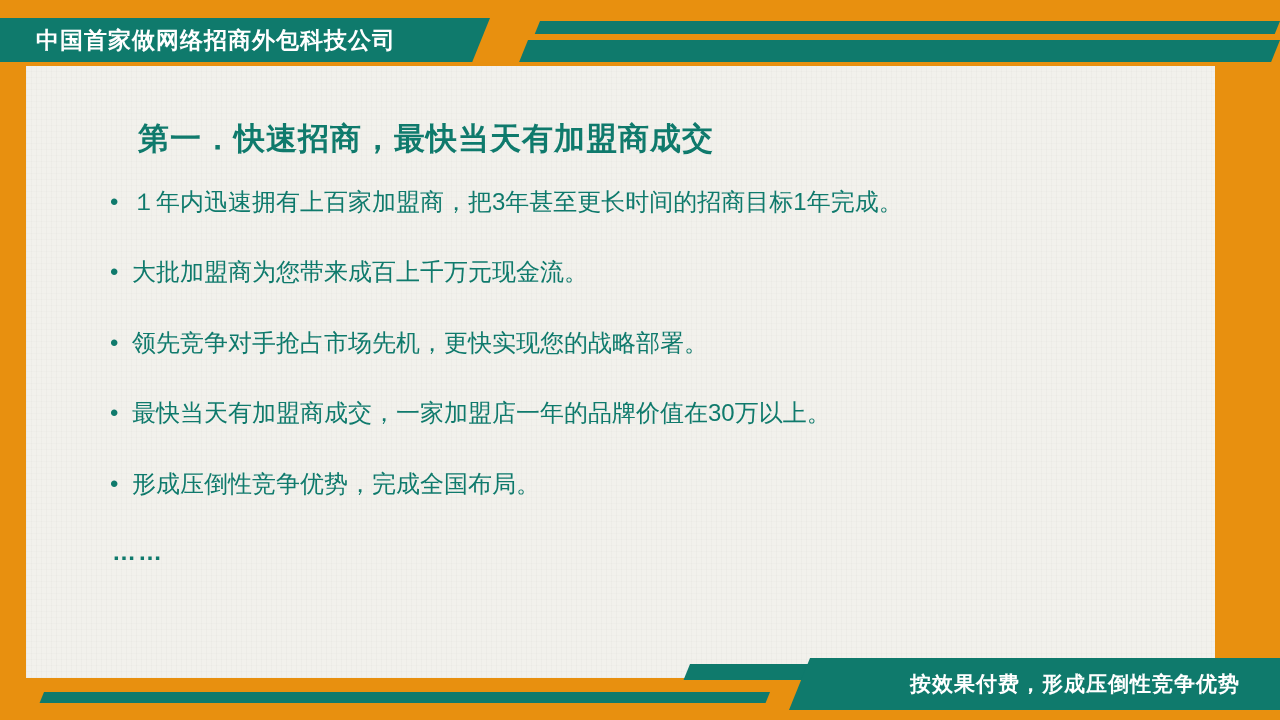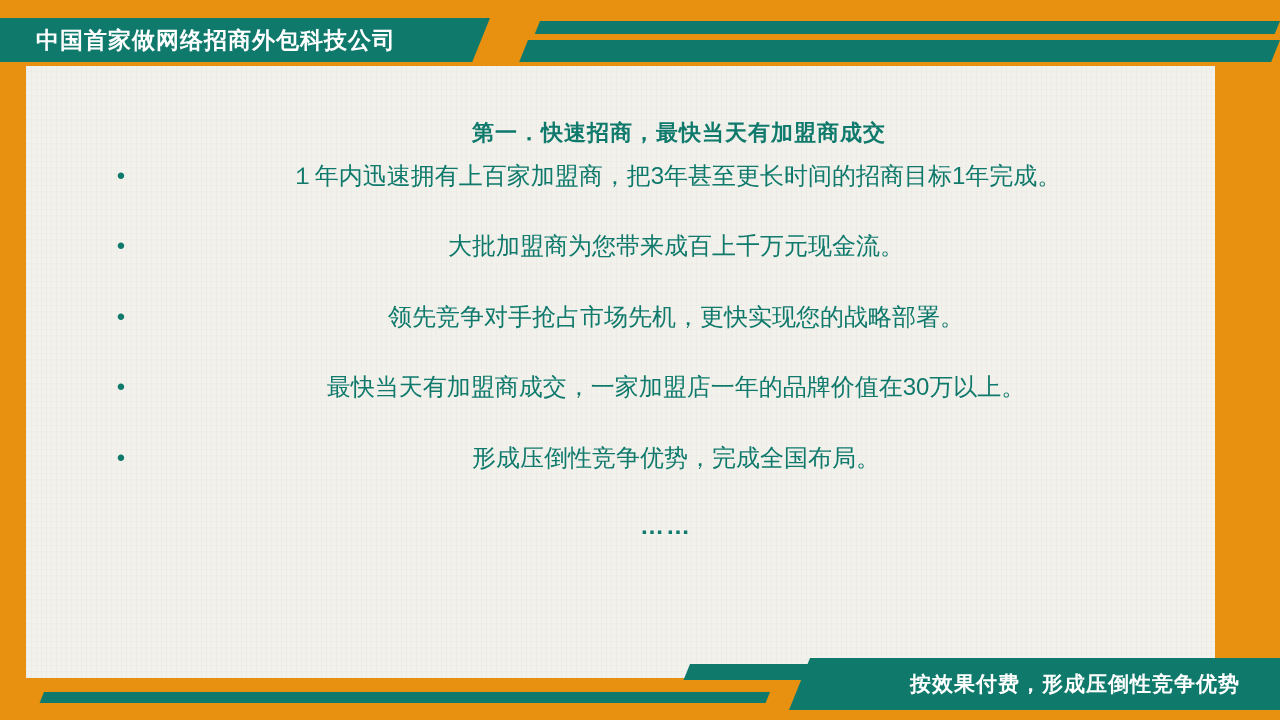--- a/index.html
+++ b/index.html
@@ -9,21 +9,20 @@
   }
   body {
     font-family: "Liberation Sans", "DejaVu Sans", sans-serif;
   }
   .slide {
     position: relative;
     width: 1280px;
     height: 720px;
     overflow: hidden;
     background: #e8900f;
-    text-align: center;
   }
   
   .paper {
     position: absolute;
     left: 26px;
     top: 66px;
     width: 1189px;
     height: 612px;
     background: #f2f1ec;
     background-image:
@@ -133,24 +132,24 @@
   }
   
   .content {
     position: absolute;
     left: 110px;
     top: 118px;
     width: 1110px;
   }
   .slide-title {
     color: #0f7a6c;
-    font-size: 22px;
+    font-size: 31px;
     font-weight: bold;
     letter-spacing: 1px;
-    margin: 0 0 12px 28px;
+    margin: 0 0 26px 28px;
     white-space: nowrap;
   }
   .bullets {
     list-style: none;
     margin: 0;
     padding: 0;
   }
   .bullet {
     position: relative;
     display: flex;

